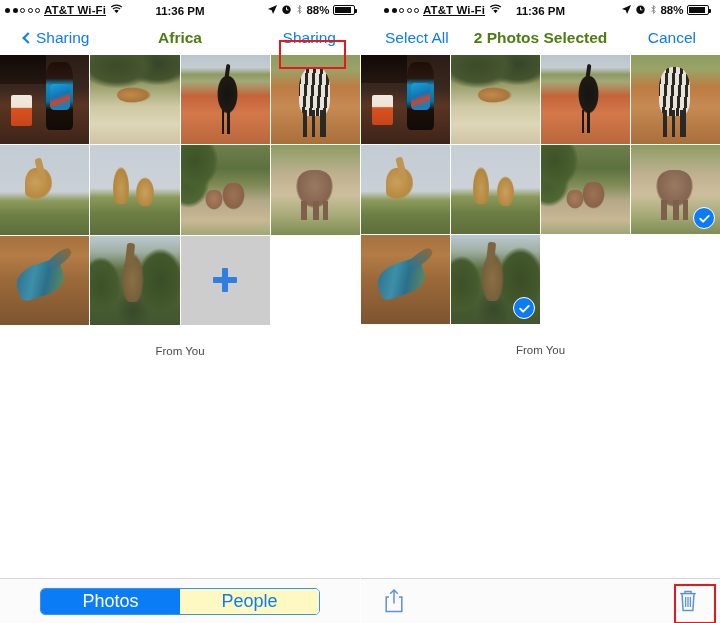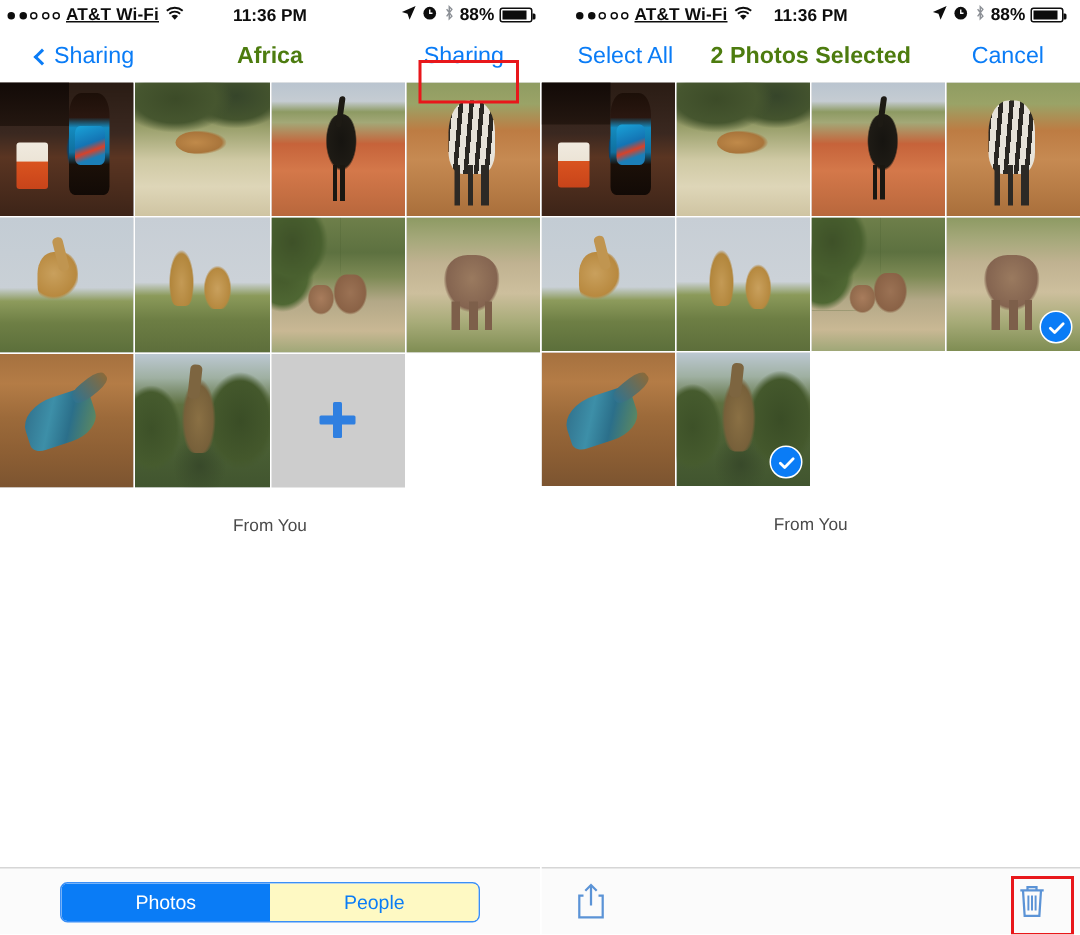--- a/index.html
+++ b/index.html
@@ -135,21 +135,21 @@
     border-top: 1px solid #d6d6d6; background: #fbfbfb;
     display: flex; align-items: center;
   }
   .seg {
     display: flex; margin: 0 auto;
     width: 280px; height: 27px;
     border: 1px solid #3a8ff7; border-radius: 5px; overflow: hidden;
   }
   .seg div {
     flex: 1; display: flex; align-items: center; justify-content: center;
-    font-size: 13px; cursor: pointer;
+    font-size: 18px; cursor: pointer;
   }
   .seg .on { background: #0a7cf6; color: #ffffff; }
   .seg .off { background: #fef9c3; color: #0a7cf6; }
 
   .tb-actions {
     width: 100%; display: flex; align-items: center;
     justify-content: space-between; padding: 0 22px;
   }
   .icon-btn { cursor: pointer; position: relative; }
   .icon-btn svg { display: block; }

